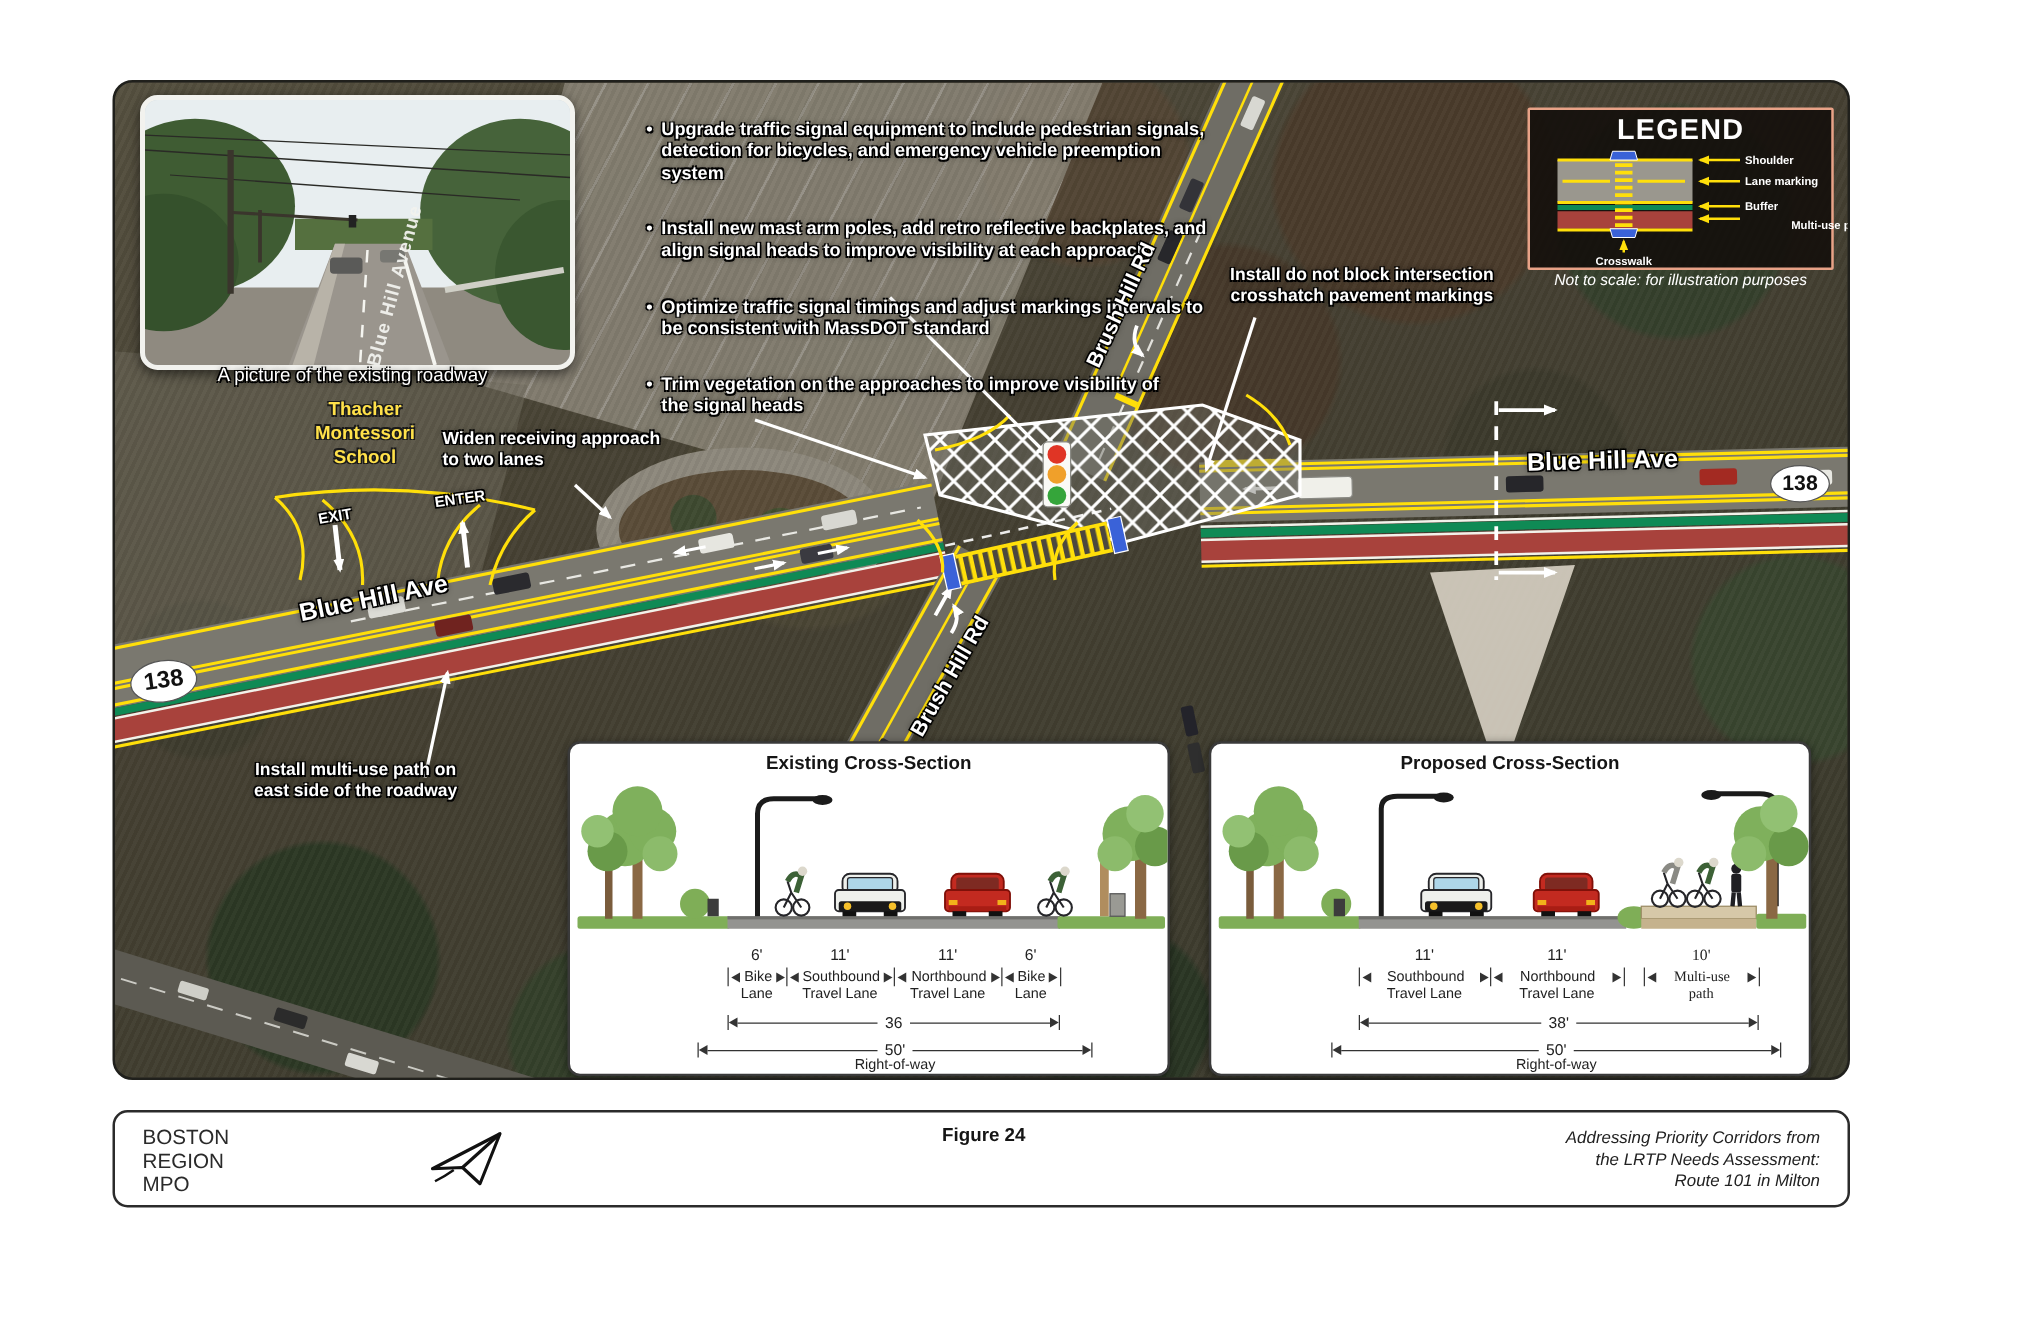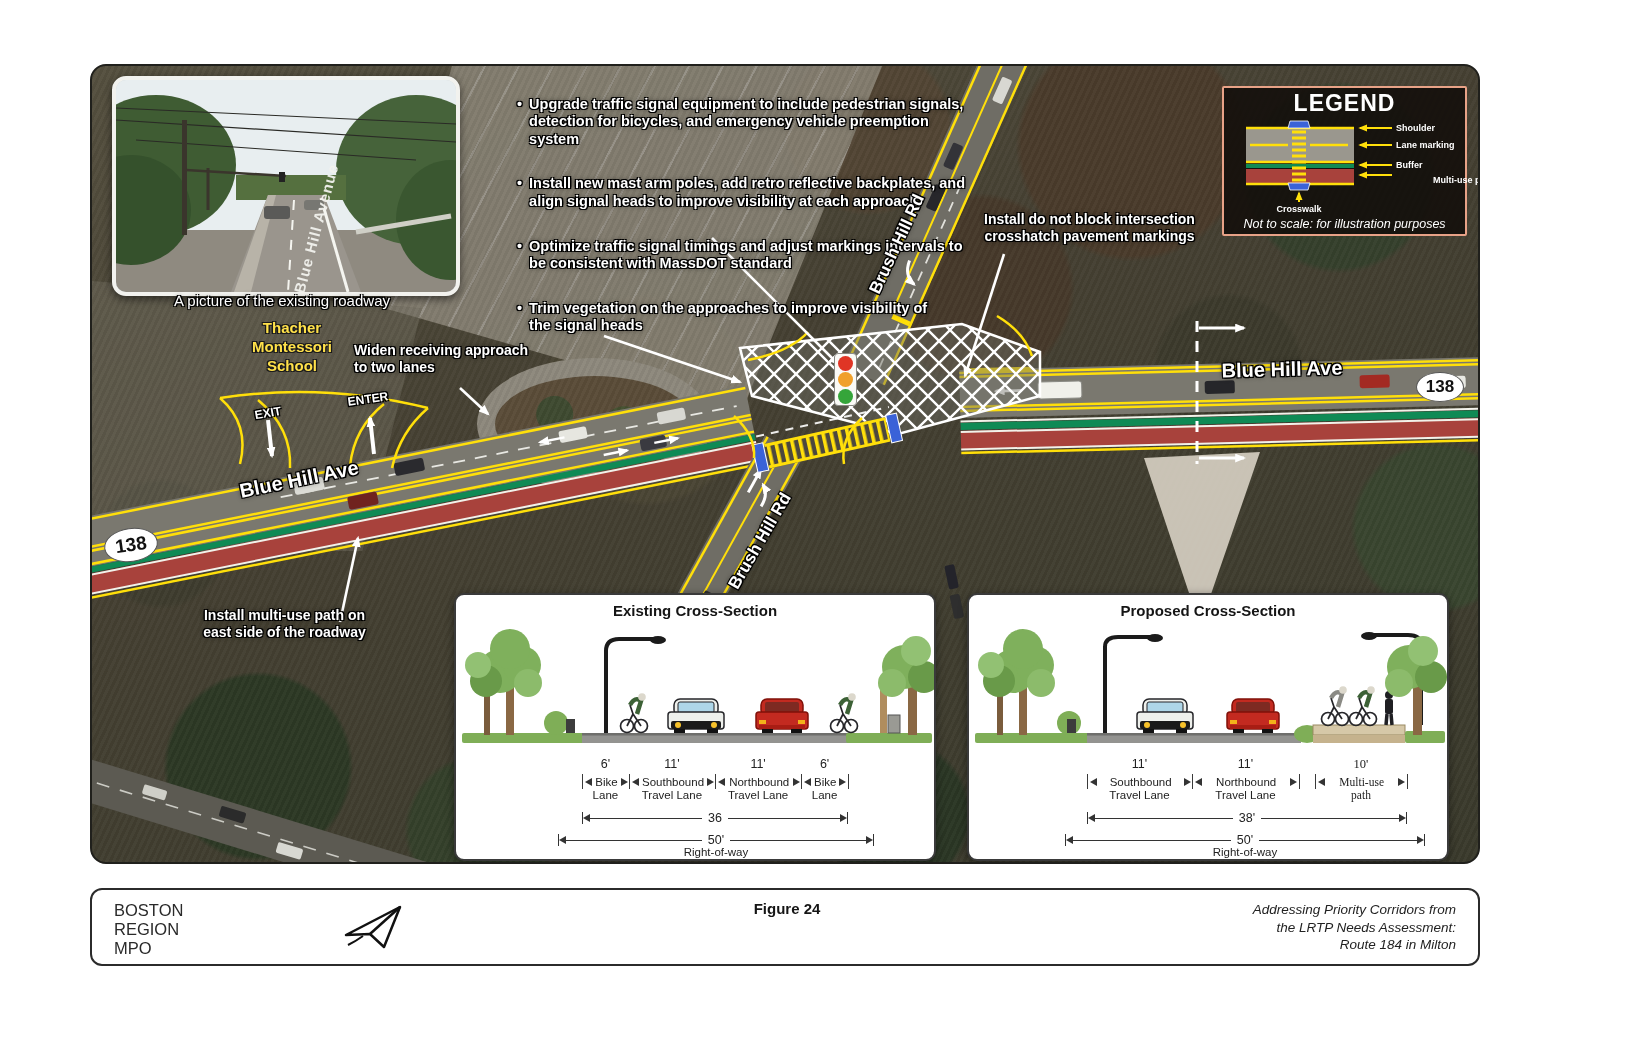--- a/index.html
+++ b/index.html
@@ -60,21 +60,21 @@
   
   .signal{position:absolute;left:742px;top:287px;width:23px;height:53px;background:#fafaf6;
     border:1px solid #8a8a84;border-radius:4px;display:flex;flex-direction:column;align-items:center;justify-content:space-evenly;box-sizing:border-box;}
   .signal i{display:block;width:15px;height:15px;border-radius:50%;}
 
   
   .shield{position:absolute;background:#fff;border:1.5px solid #555;border-radius:50%;
     display:flex;align-items:center;justify-content:center;font-weight:bold;color:#111;box-sizing:border-box;}
 
   
-  .legend{position:absolute;left:1130px;top:20px;width:245px;height:150px;background:rgba(18,14,10,.88);
+  .legend{position:absolute;left:1130px;top:20px;width:245px;height:130px;background:rgba(18,14,10,.88);
     border:2px solid #e8a287;border-radius:2px;box-sizing:border-box;}
   .legend-title{position:absolute;top:2px;left:0;right:0;text-align:center;font-size:23px;font-weight:bold;color:#fff;letter-spacing:1px;}
   .legend-item{position:absolute;left:172px;width:72px;font-size:9px;font-weight:bold;color:#fff;}
   .legend-cw{position:absolute;left:30px;top:116px;width:90px;text-align:center;font-size:9px;font-weight:bold;color:#fff;}
   .legend-note{position:absolute;left:0;right:0;top:129px;text-align:center;color:#fff;font-style:italic;font-size:12.5px;}
 
   
   .xsec{position:absolute;width:482px;height:268px;background:#fff;border:2px solid #3a3a3a;border-radius:10px;
     box-sizing:border-box;box-shadow:0 2px 8px rgba(0,0,0,.45);overflow:hidden;}
   .xsec-title{position:absolute;top:7px;left:0;right:0;text-align:center;font-weight:bold;font-size:15px;color:#151515;}
@@ -602,15 +602,15 @@
     <svg class="logo" width="64" height="48" viewBox="0 0 64 48">
       <polygon points="4,32 58,4 42,44 28,31" fill="#fff" stroke="#111" stroke-width="2.5" stroke-linejoin="round"></polygon>
       <line x1="28" y1="31" x2="58" y2="4" stroke="#111" stroke-width="2.5"></line>
       <path d="M6 42 Q14 38 21 33" stroke="#111" stroke-width="2" fill="none"></path>
     </svg>
     <div class="ftitle">
       <div>Figure 24</div>
     </div>
     <div class="fnote">Addressing Priority Corridors from
 the LRTP Needs Assessment:
-Route 184 in Milton</div>
+Route 101 in Milton</div>
   </div>
 </div>
 
 </body></html>

